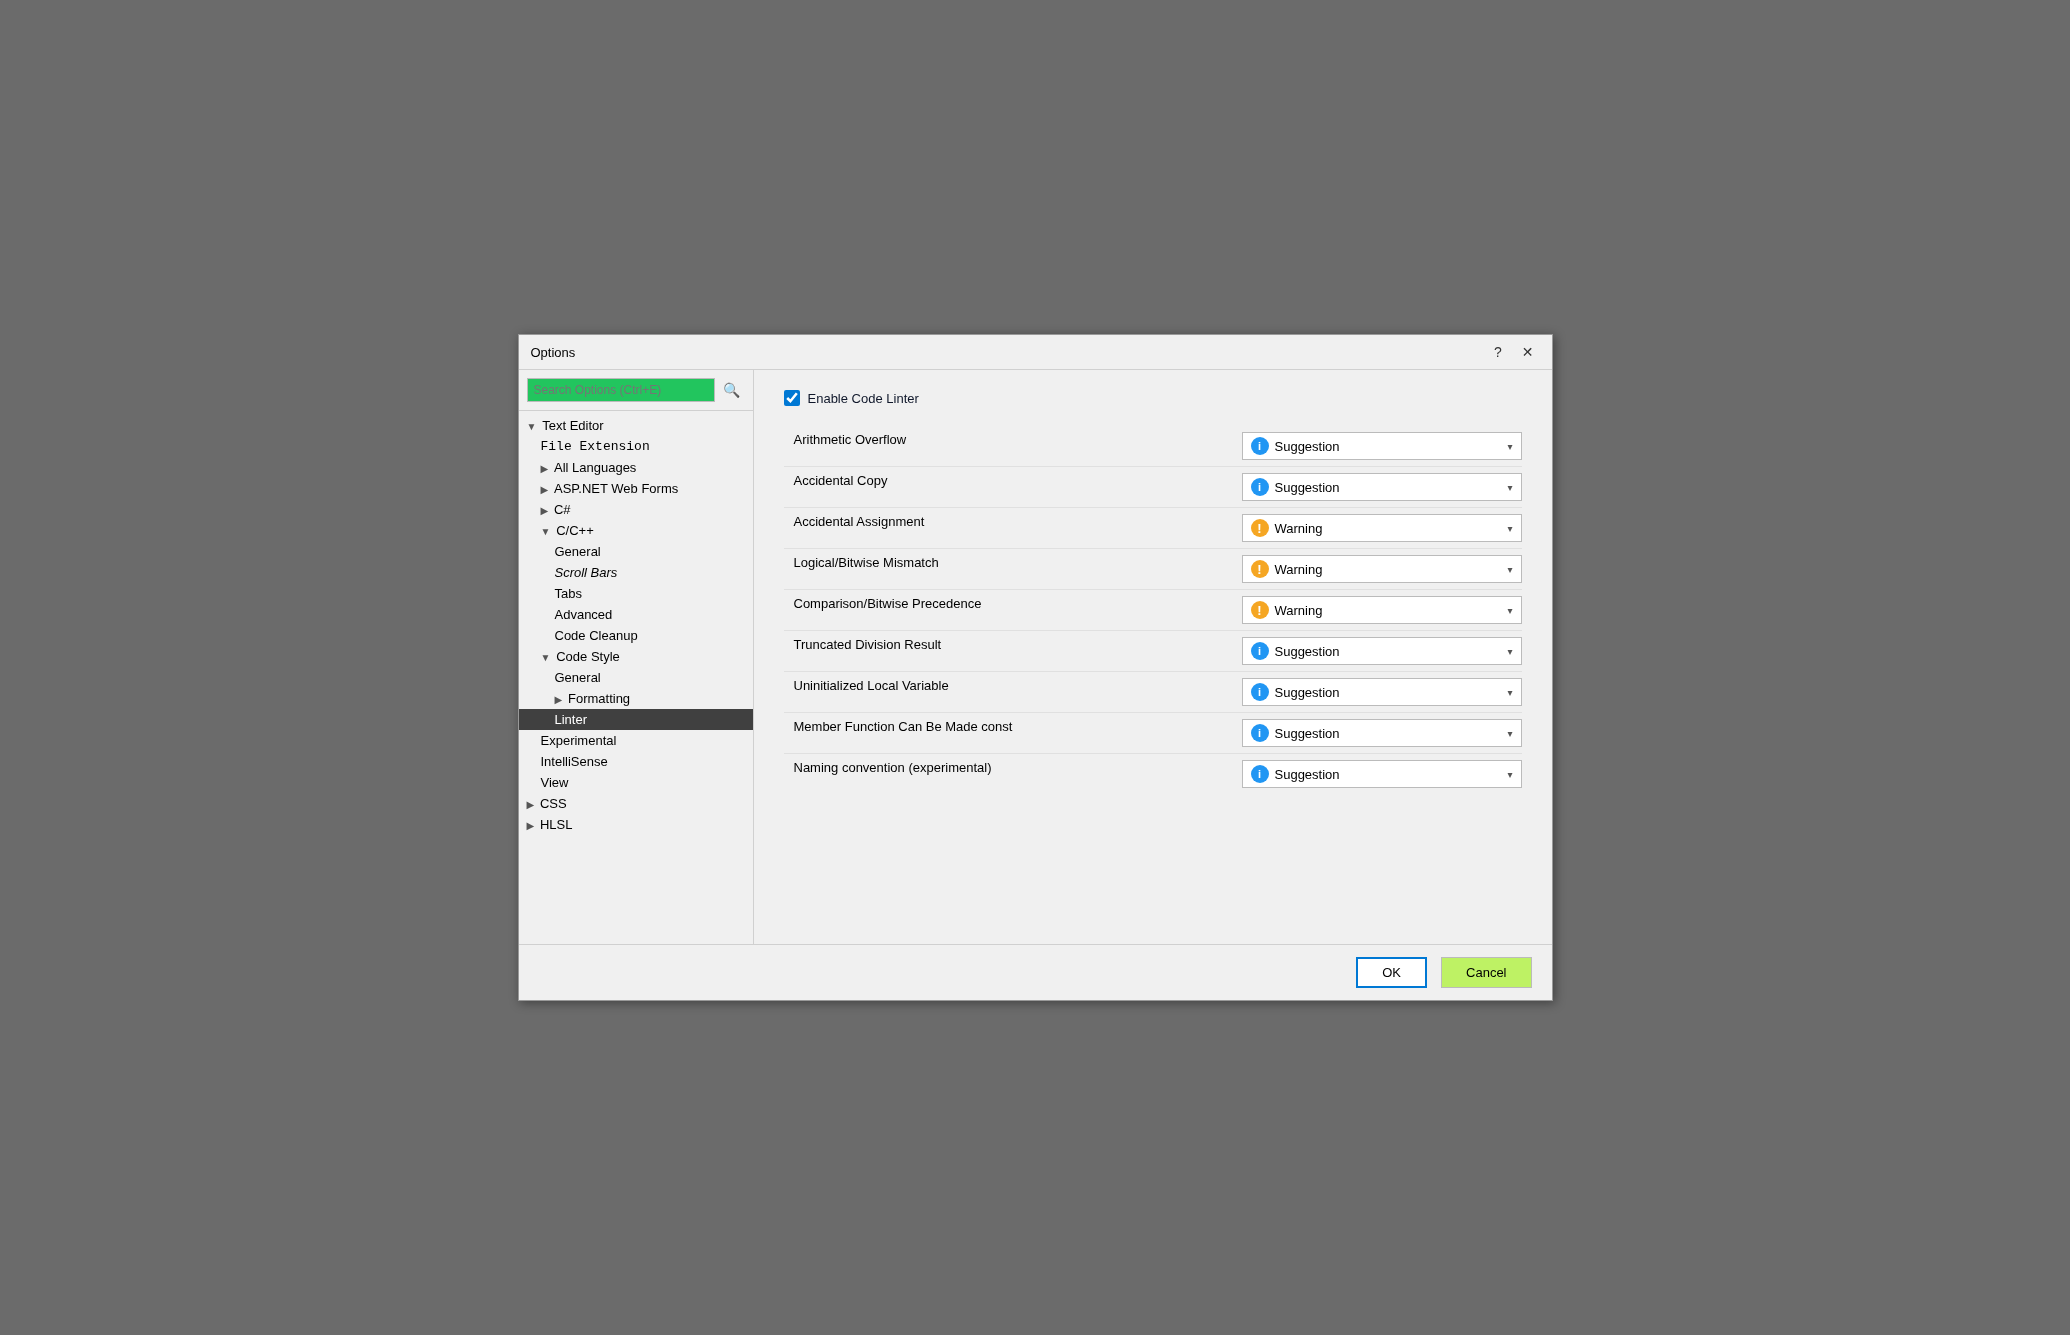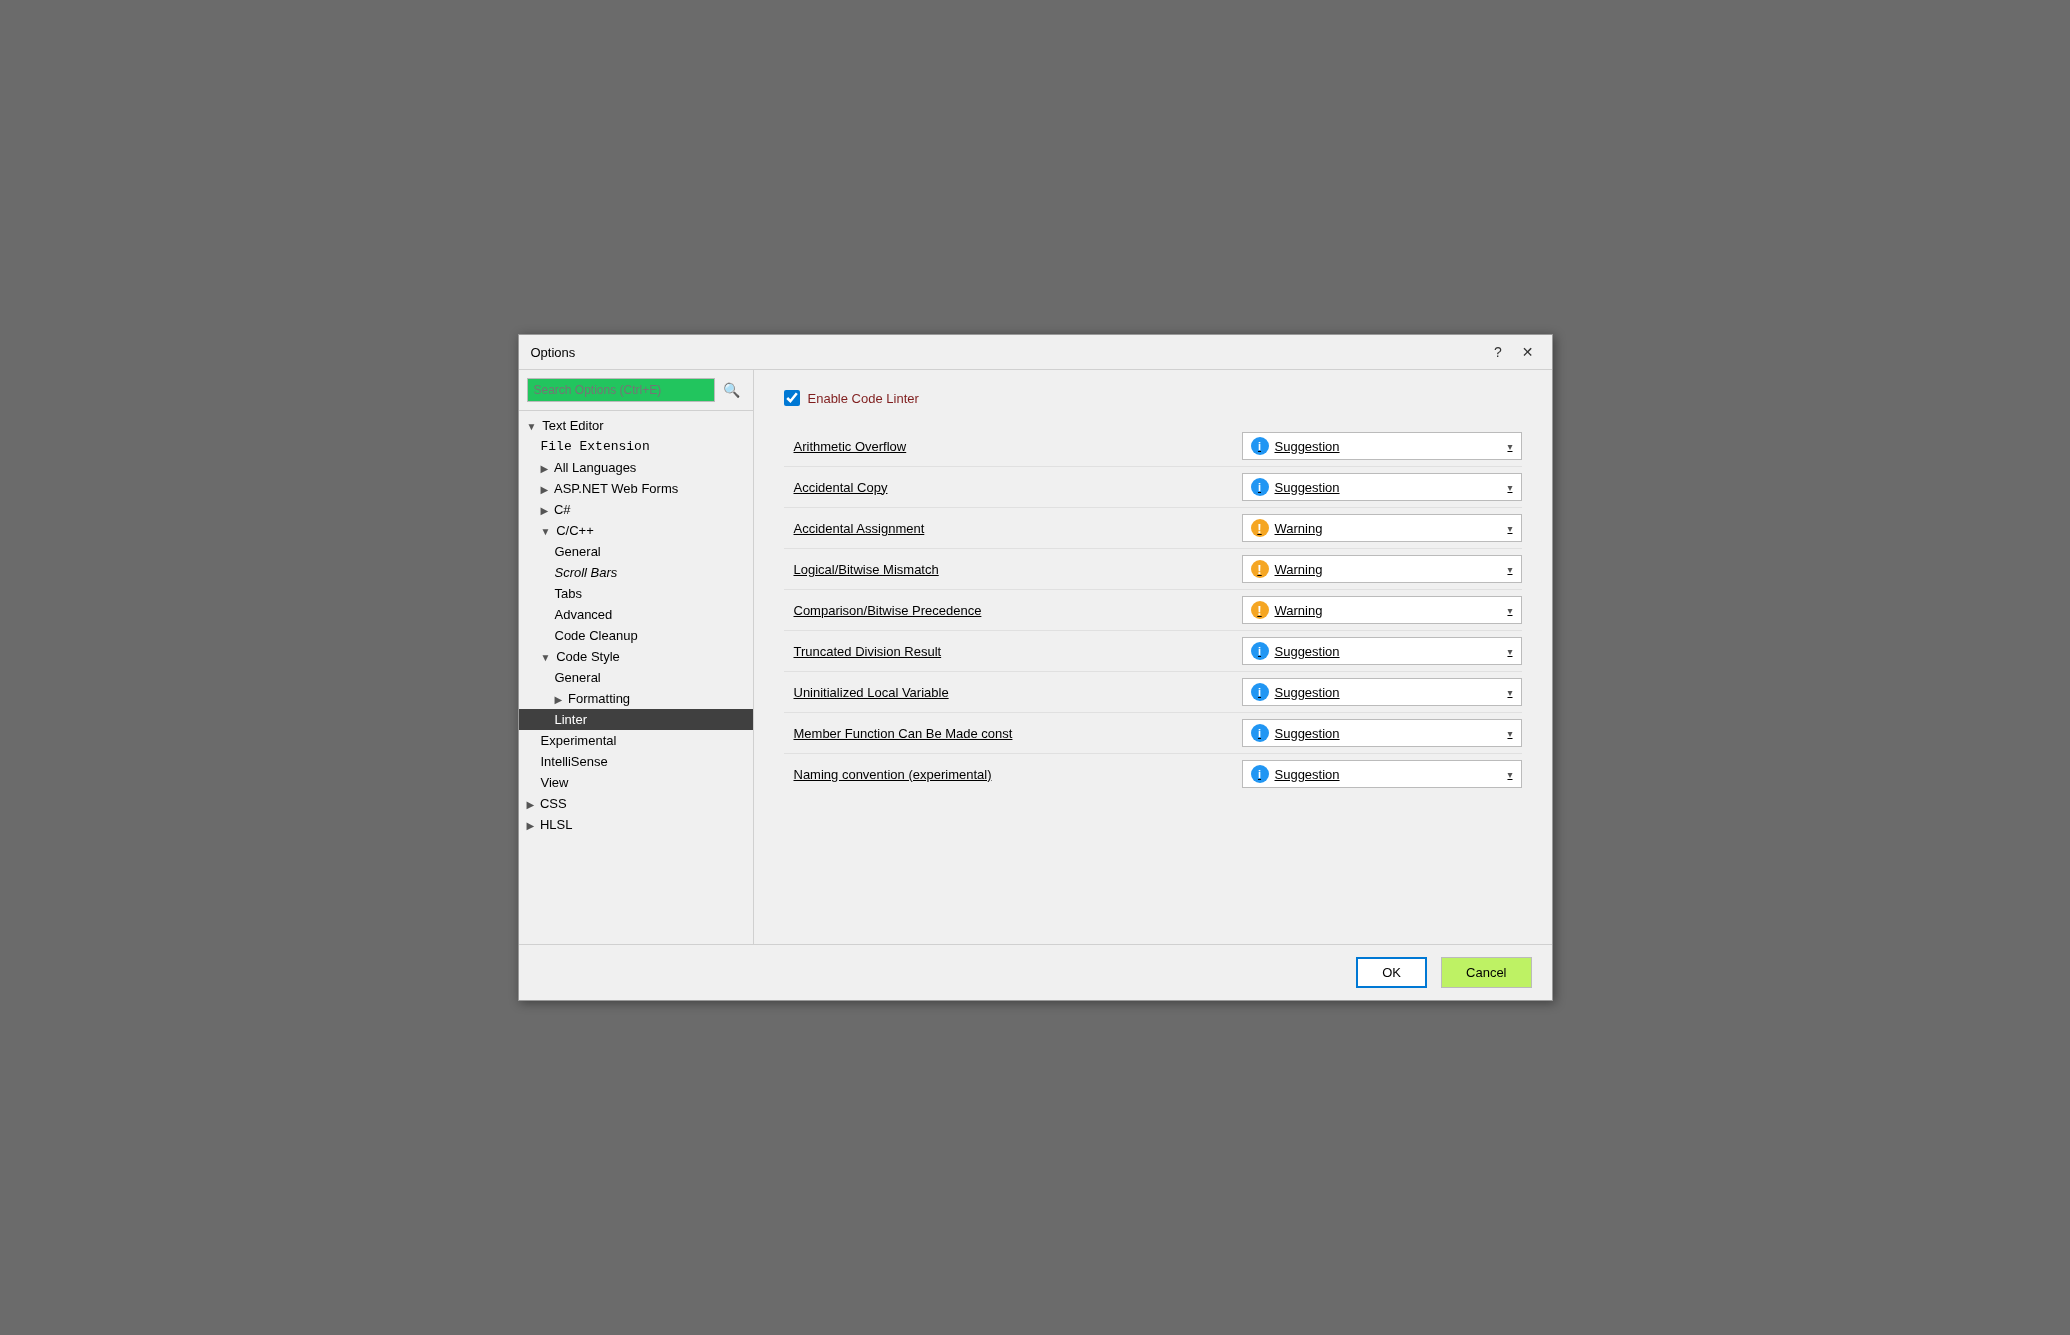--- a/index.html
+++ b/index.html
@@ -127,28 +127,26 @@
       margin-bottom: 20px;
     }
     .enable-checkbox {
       width: 16px;
       height: 16px;
       accent-color: #0078d4;
       cursor: pointer;
     }
     .enable-label {
       font-size: 13px;
-      color: #7f1d1d;
+      color: #0f172a;
     }
     .linter-row {
       display: flex;
-      align-items: center;
       padding: 6px 0;
       border-bottom: 1px solid #e0e0e0;
-      text-decoration: underline;
     }
     .linter-row:last-child { border-bottom: none; }
     .linter-label {
       flex: 1;
       font-size: 13px;
       color: #000;
       padding-left: 10px;
     }
     .dropdown-wrap {
       width: 280px;

